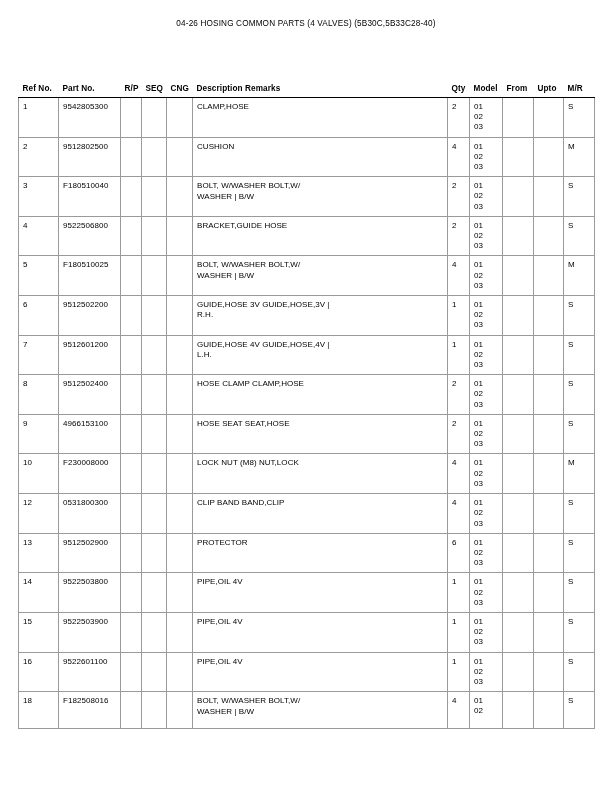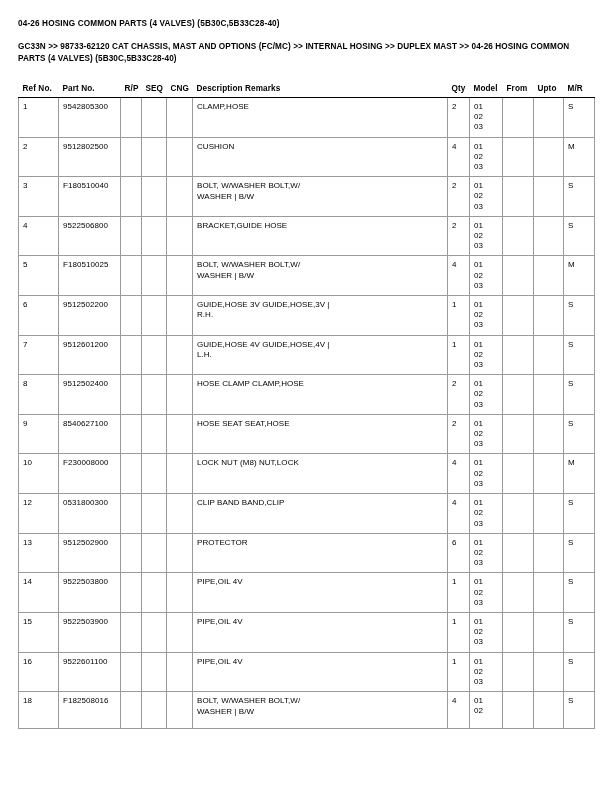--- a/index.html
+++ b/index.html
@@ -22,23 +22,24 @@
     height: 792px;
     box-sizing: border-box;
     padding: 0;
   }
   .doc-title {
     position: absolute;
     left: 18px;
     top: 18px;
     width: 576px;
     font-size: 8.2px;
-    font-weight: bold;
+    font-weight: normal;
     letter-spacing: 0.15px;
     line-height: 11px;
+    text-align: center;
   }
   .breadcrumb {
     position: absolute;
     left: 18px;
     top: 41px;
     width: 576px;
     font-size: 8.2px;
     font-weight: bold;
     letter-spacing: 0.1px;
     line-height: 11.5px;
@@ -104,21 +105,20 @@
     line-height: 10.4px;
   }
 </style>
 </head>
 <body>
 
 <div class="page">
 
   <div class="doc-title">04-26 HOSING COMMON PARTS (4 VALVES) (5B30C,5B33C28-40)</div>
 
-  <div class="breadcrumb">GC33N &gt;&gt; 98733-62120 CAT CHASSIS, MAST AND OPTIONS (FC/MC) &gt;&gt; INTERNAL HOSING &gt;&gt; DUPLEX MAST &gt;&gt; 04-26 HOSING COMMON PARTS (4 VALVES) (5B30C,5B33C28-40)</div>
 
   <div class="table-wrap">
     <table class="parts">
       <colgroup>
         <col class="col-ref">
           <col class="col-part">
           <col class="col-rp">
           <col class="col-seq">
         <col class="col-cng">
           <col class="col-desc">
@@ -299,21 +299,21 @@
               <span>01</span>
               <span>02</span>
               <span>03</span>
             </td>
             <td></td>
             <td></td>
             <td>S</td>
           </tr>
           <tr>
             <td>9</td>
-            <td>8540627100</td>
+            <td>4966153100</td>
             <td></td>
             <td></td>
             <td></td>
             <td>
               <span class="desc-line">HOSE SEAT SEAT,HOSE</span>
               <span class="desc-line"></span>
             </td>
             <td>2</td>
             <td class="model-stack">
               <span>01</span>

